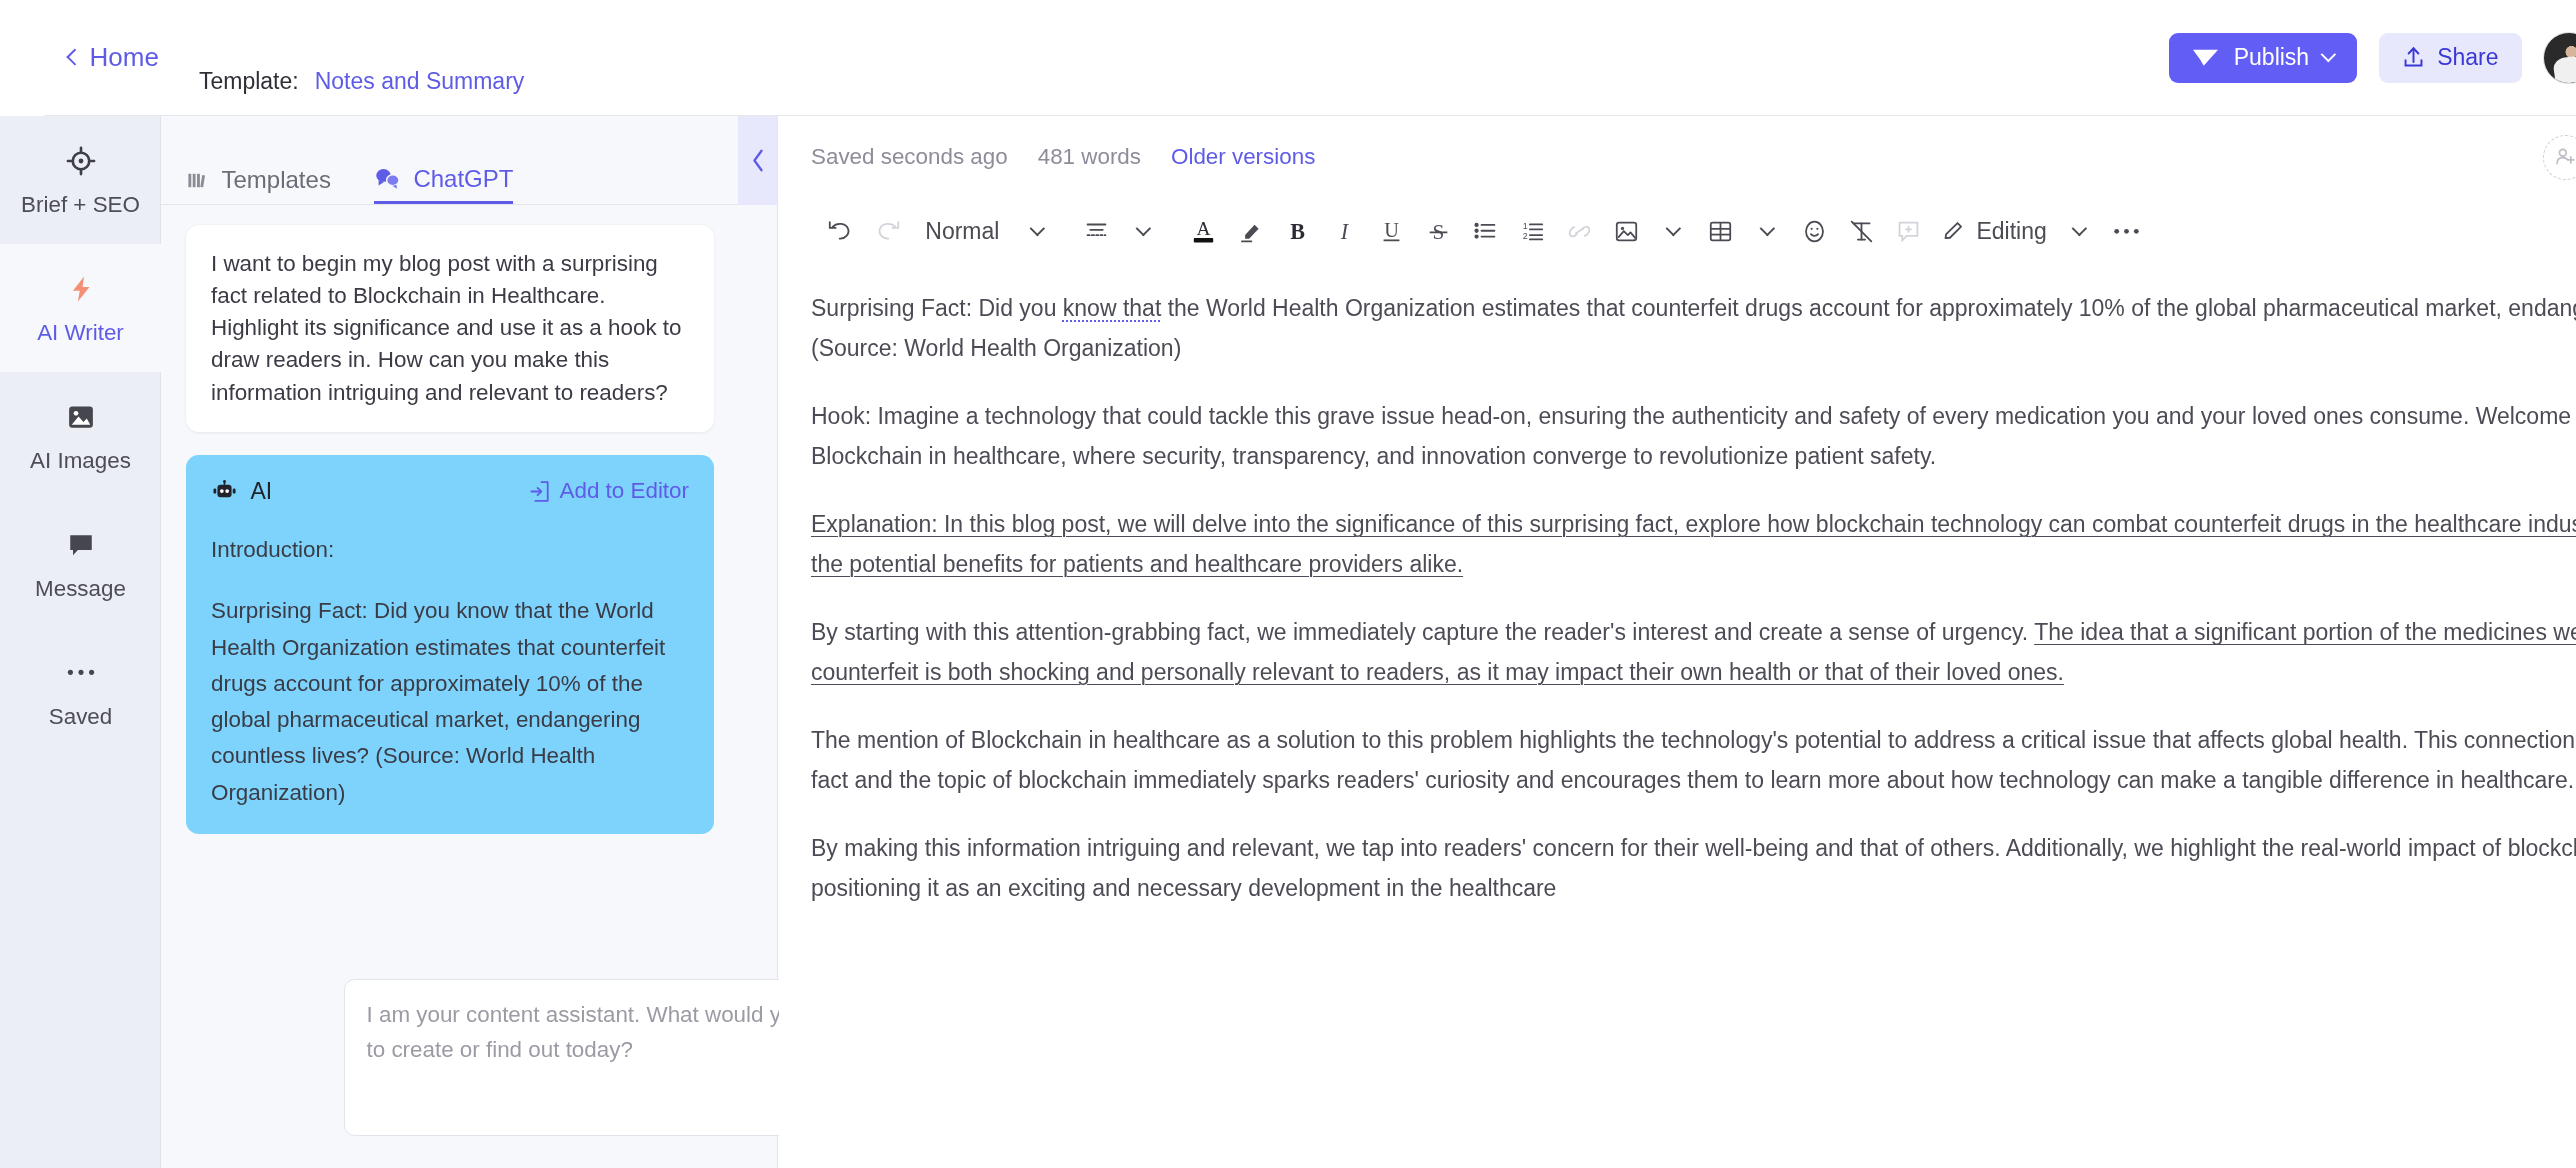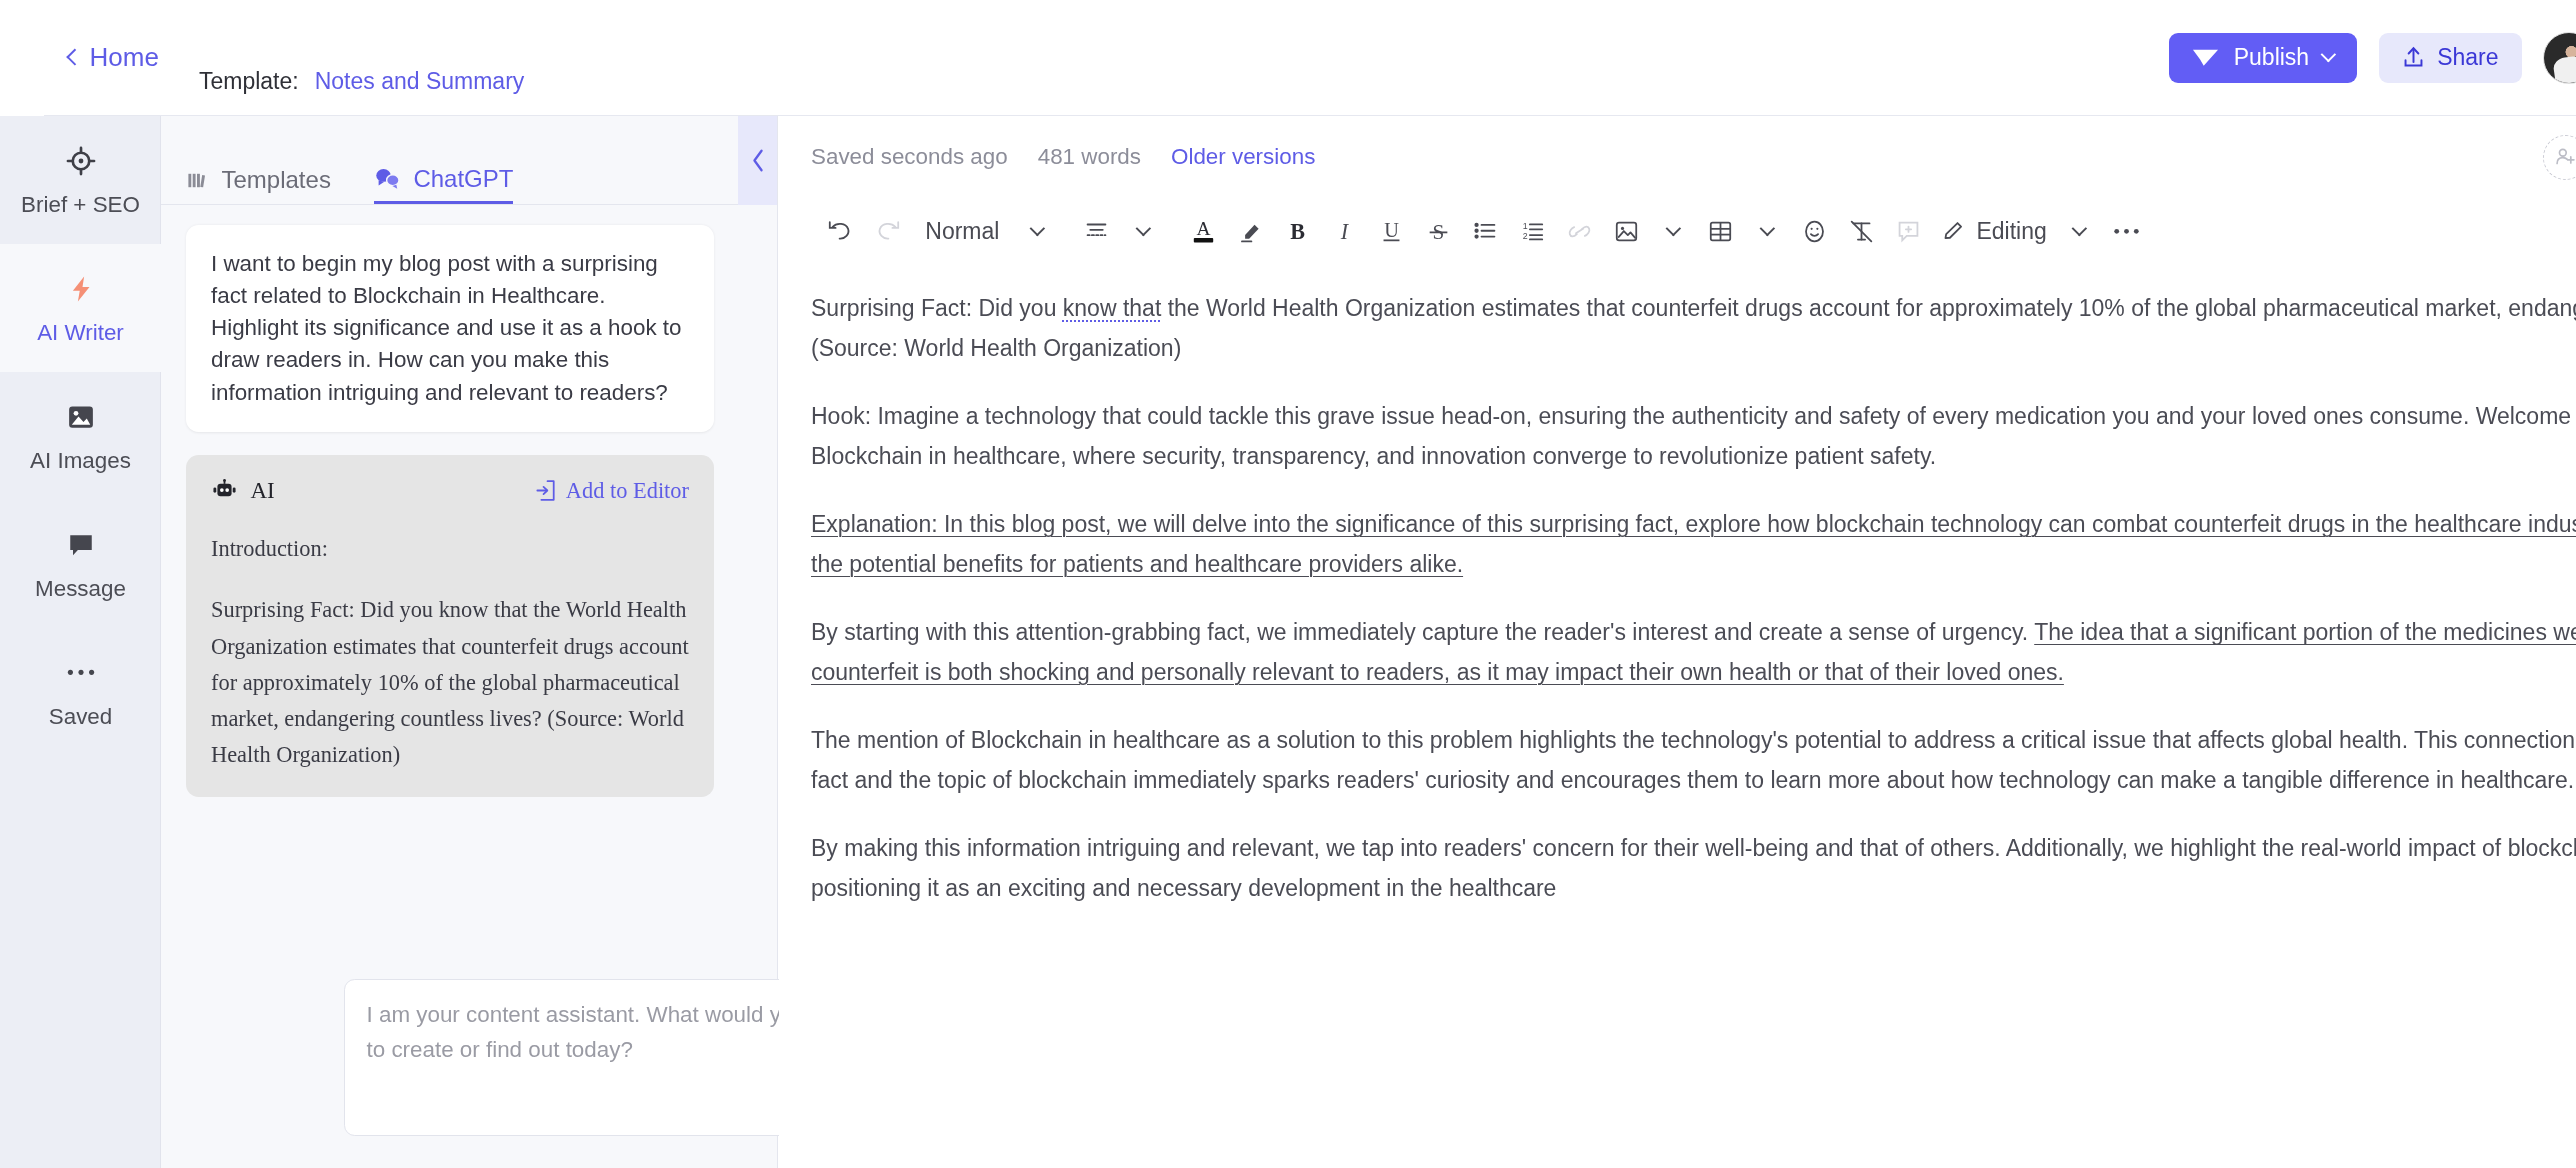--- a/index.html
+++ b/index.html
@@ -126,22 +126,22 @@
 
   .chat-scroll { padding: 19.7px 25px 0 25px; height: 787px; overflow: hidden; }
   .bubble-user {
     background: #fff; border-radius: 12.5px;
     padding: 23px 25px; font-size: 22.4px; line-height: 1.44;
     color: #3a3b45; box-shadow: 0 0.9px 2.7px rgba(0,0,0,.07);
     max-width: 528px;
   }
   .card-ai {
     margin-top: 23px;
-    background: #e5e5e5; border-radius: 12.5px;
-    padding: 23px 25px; max-width: 528px; font-family: Liberation Serif, serif;
+    background: #7dd3fc; border-radius: 12.5px;
+    padding: 23px 25px; max-width: 528px;
   }
   .card-ai-head {
     display: flex; align-items: center; justify-content: space-between;
     margin-bottom: 27px;
   }
   .ai-name { display: flex; align-items: center; gap: 12.5px; font-size: 23px; color: #23242b; }
   .add-editor {
     display: flex; align-items: center; gap: 9px;
     color: #5e5ce6; font-size: 22.4px; cursor: pointer;
   }

